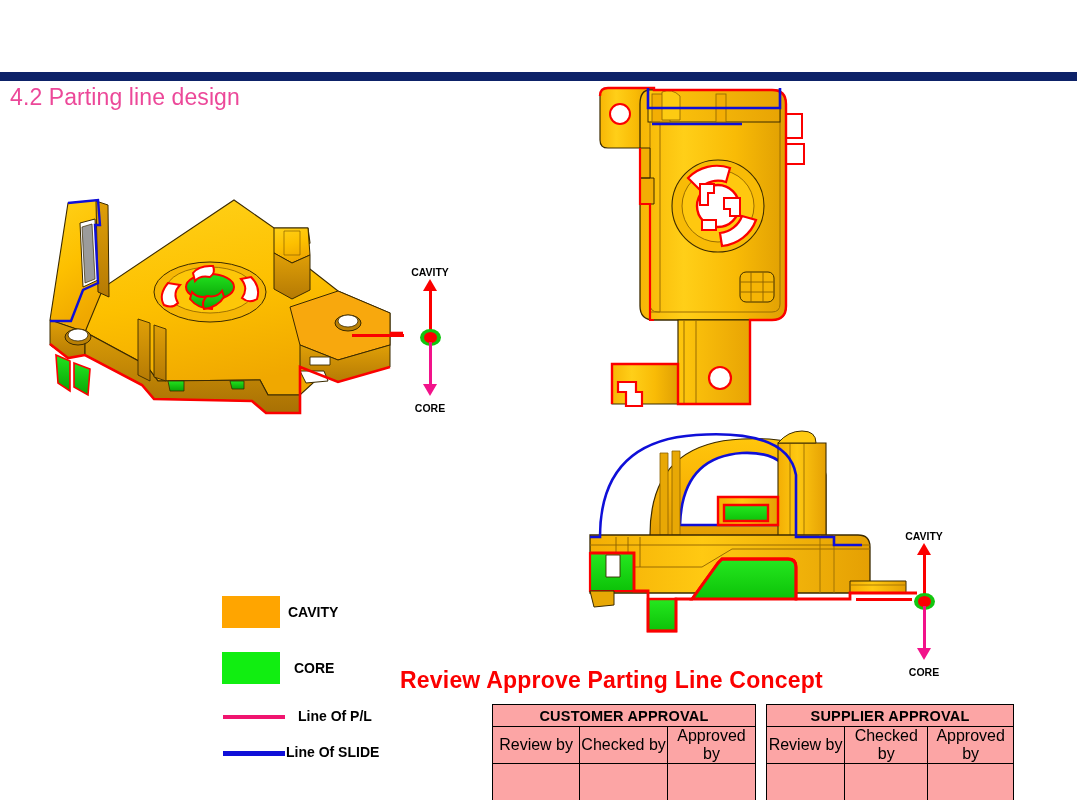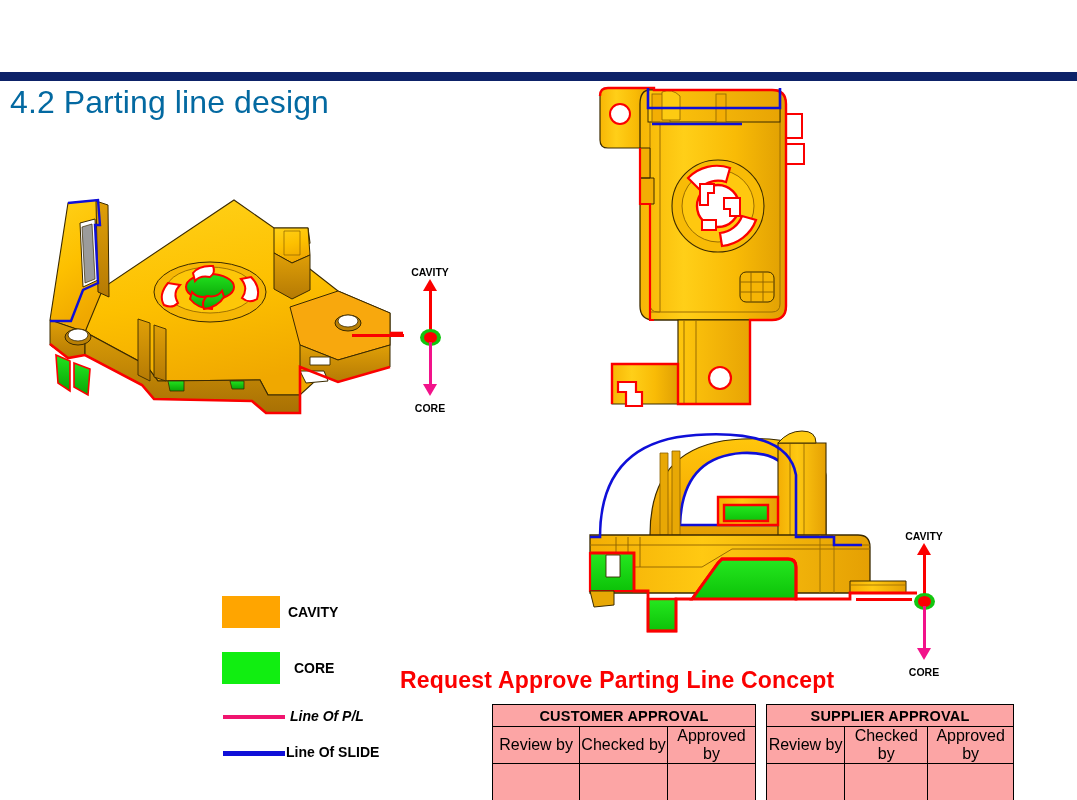--- a/index.html
+++ b/index.html
@@ -12,42 +12,42 @@
   }
   .slide{position:absolute;inset:0;}
 
   
   .header-bar{
     position:absolute;left:0;top:72px;width:1077px;height:9px;
     background:#0d2268;
   }
   .page-title{
     position:absolute;left:10px;top:84px;
-    font-size:32px;color:#0369a1;letter-spacing:.1px;
+    font-size:23px;color:#ec4899;letter-spacing:.1px;
     white-space:nowrap;
   }
 
   
   .legend{position:absolute;left:222px;top:594px;}
   .legend-row{position:relative;height:56px;}
   .swatch{
     position:absolute;left:0;top:2px;width:58px;height:32px;
   }
   .swatch.cavity{background:#ffa500;}
   .swatch.core{background:#11ee11;}
   .legend-label{
     position:absolute;font-size:14px;font-weight:bold;color:#000;
     white-space:nowrap;
   }
   .legend-label.cavity{left:66px;top:10px;}
   .legend-label.core{left:72px;top:10px;}
   .line-swatch{position:absolute;left:1px;height:4px;width:62px;top:9px;}
   .line-swatch.pl{background:#f0156f;}
   .line-swatch.slide{background:#0000e6;height:5px;background:#0f0fd8;}
-  .legend-label.pl{left:68px;top:2px;font-style:italic;}
+  .legend-label.pl{left:76px;top:2px;}
   .legend-label.slide{left:64px;top:2px;}
 
   .legend-row.l3,.legend-row.l4{height:36px;}
 
   
   .request-banner{
     position:absolute;left:400px;top:667px;
     font-size:23px;font-weight:bold;color:#fb0000;
     white-space:nowrap;letter-spacing:.2px;
   }
@@ -348,21 +348,21 @@
     <div class="legend-row l3">
       <div class="line-swatch pl"></div>
       <div class="legend-label pl">Line Of  P/L</div>
     </div>
     <div class="legend-row l4">
       <div class="line-swatch slide"></div>
       <div class="legend-label slide">Line Of  SLIDE</div>
     </div>
   </div>
 
-  <div class="request-banner">Request Approve Parting Line Concept</div>
+  <div class="request-banner">Review Approve Parting Line Concept</div>
 
   <table class="appr-table" id="customer-approval">
     <tbody>
         <tr>
       <td class="title" colspan="3">CUSTOMER APPROVAL</td>
     </tr>
     <tr>
       <td class="col">Review by</td>
       <td class="col">Checked by</td>
       <td class="col">Approved by</td>

